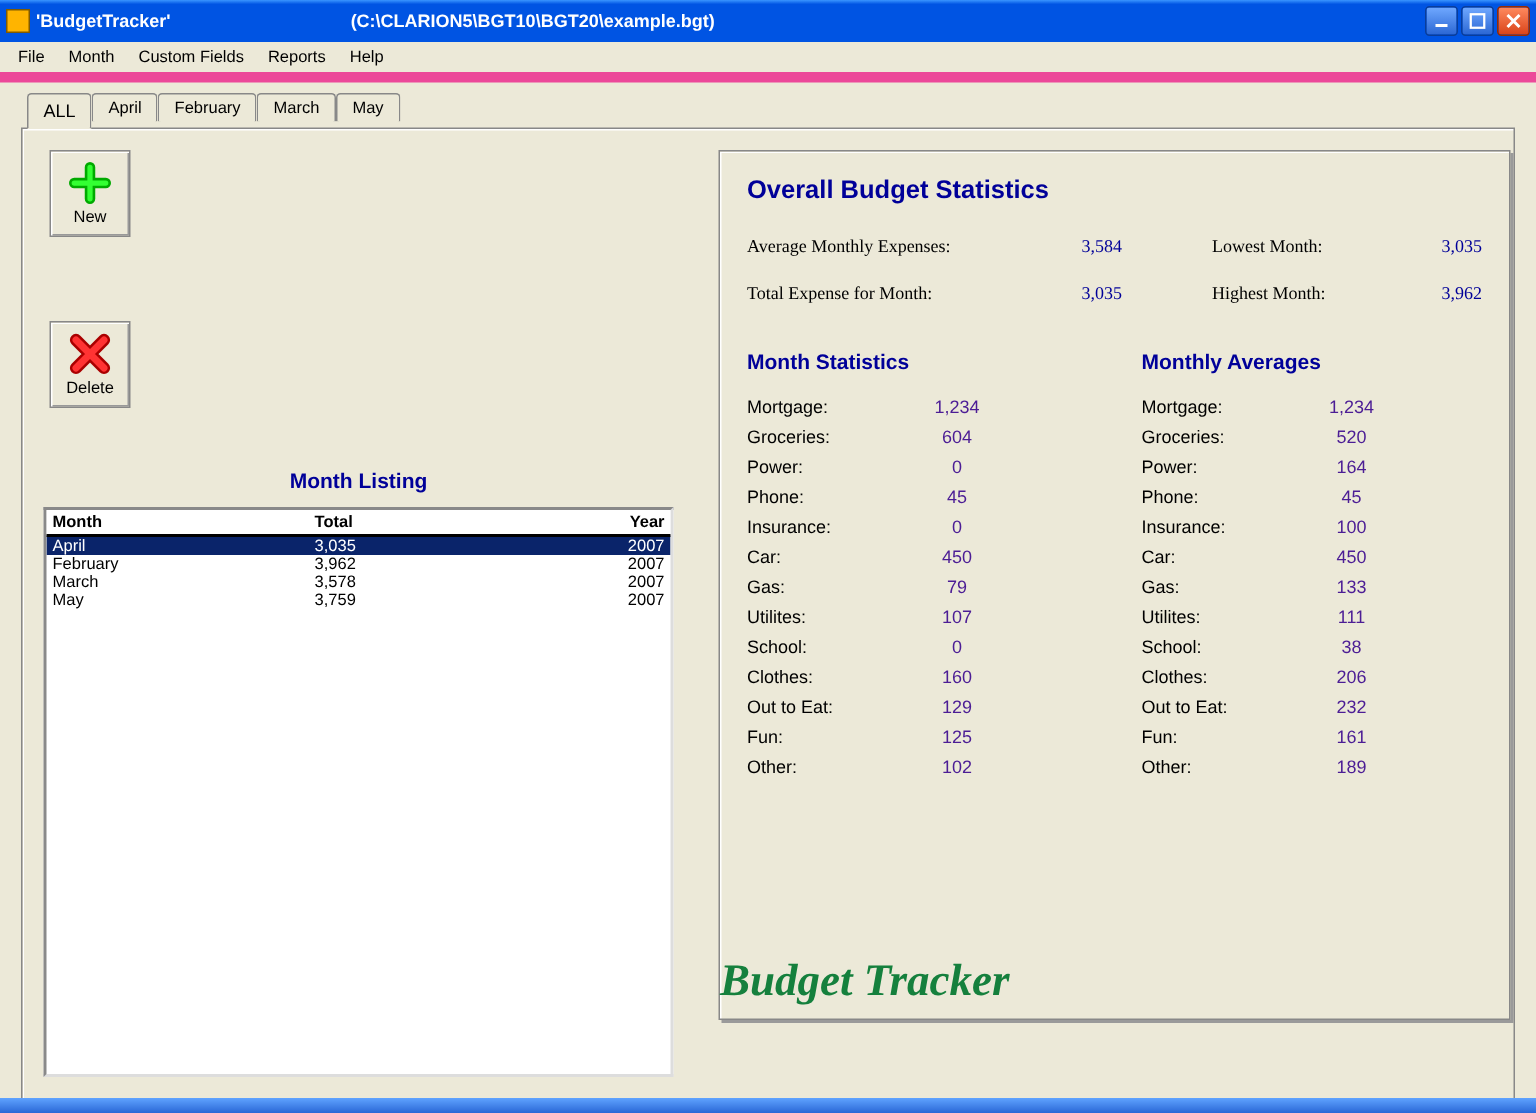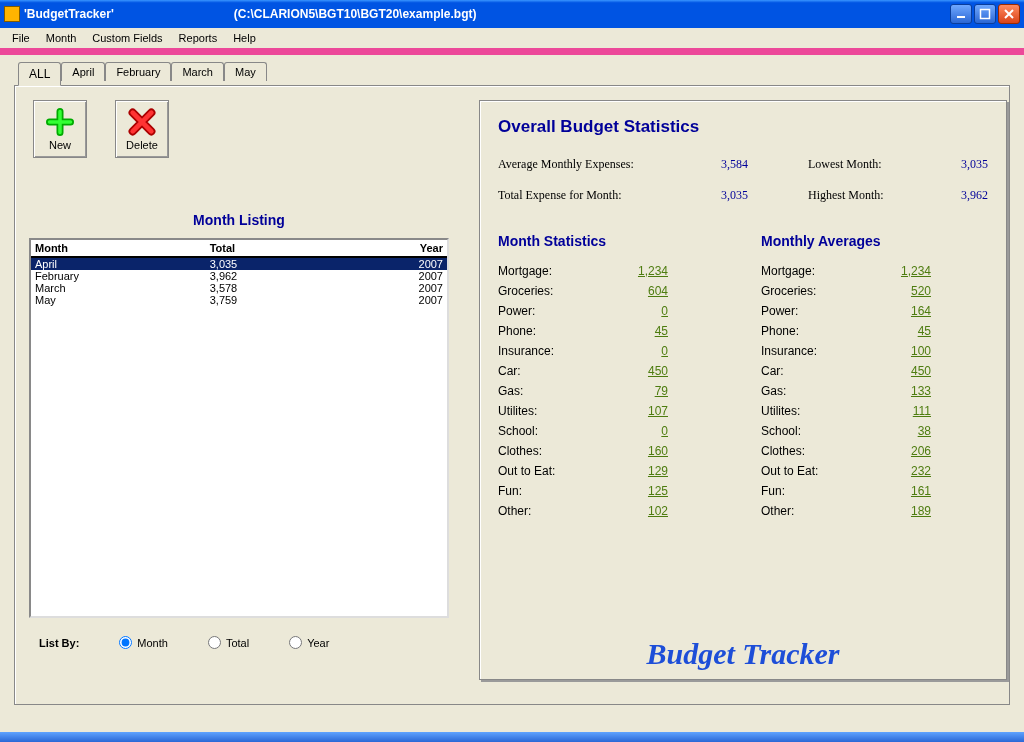--- a/index.html
+++ b/index.html
@@ -102,23 +102,24 @@
     display: flex;
     gap: 30px;
   }
 
   .leftcol { flex: 0 0 420px; }
   .rightcol { flex: 1 1 auto; }
 
   
   .toolbar {
     display: flex;
-    gap: 28px;
-    margin-bottom: 54px;
+    gap: 56px;
+    margin-bottom: 40px;
     margin-left: 4px;
+    flex-direction: column;
   }
   .toolbtn {
     width: 54px; height: 58px;
     background: #ece9d8;
     border: 1px solid #888;
     box-shadow: inset 1px 1px 0 #fff, inset -1px -1px 0 #999;
     display: flex; flex-direction: column;
     align-items: center; justify-content: center;
     gap: 3px;
     cursor: pointer;
@@ -202,30 +203,30 @@
     display: grid;
     grid-template-columns: 1fr 1fr;
     column-gap: 36px;
   }
   .cat-col { font-size: 12px; }
   .cat-row {
     display: grid;
     grid-template-columns: 110px 60px;
     padding: 3px 0;
   }
-  .cat-row .v { color: #4d7c0f; text-align: right; text-decoration: underline; }
+  .cat-row .v { color: #4c1d95; text-align: center; }
 
   .brand {
     position: absolute;
     bottom: 8px;
     left: 0; right: 0;
-    text-align: center;
+    text-align: left;
     font-family: "Brush Script MT", cursive;
     font-style: italic;
-    color: #1d4ed8;
+    color: #15803d;
     font-size: 30px;
     font-weight: bold;
   }
 
   .taskbar {
     position: absolute;
     left: 0; right: 0; bottom: 0;
     height: 10px;
     background: linear-gradient(to bottom,#5fa3ff,#2a67d6);
   }

